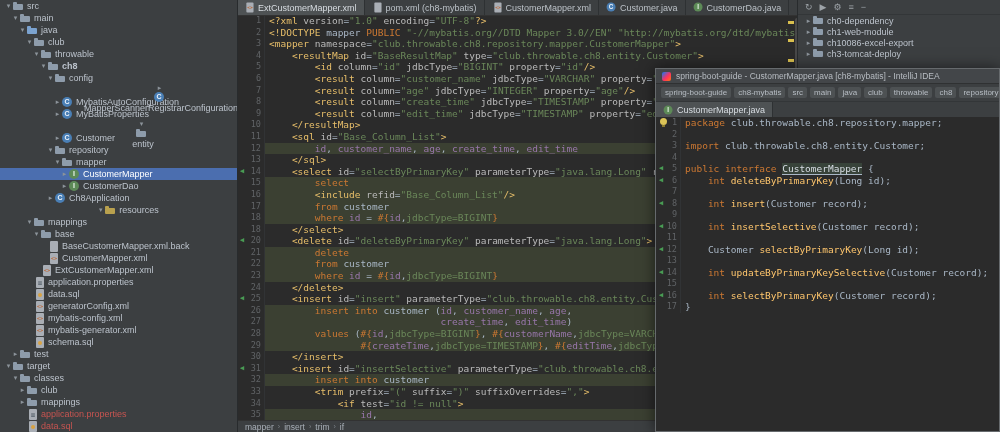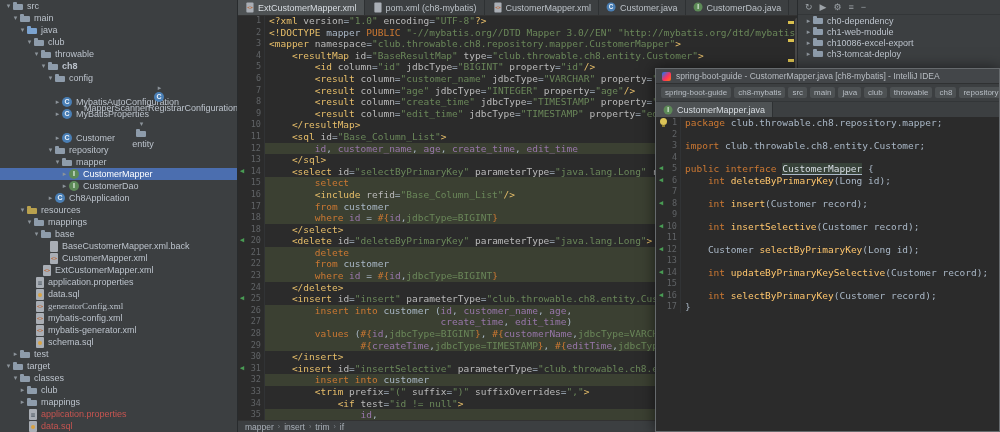--- a/index.html
+++ b/index.html
@@ -464,21 +464,21 @@
         <div class="tr" style="padding-left: 60px;">
           <span class="ar">▸</span>
           <span class="ti iface"></span>
           <span class="lb">CustomerDao</span>
         </div>
         <div class="tr" style="padding-left: 46px;">
           <span class="ar">▸</span>
           <span class="ti class"></span>
           <span class="lb">Ch8Application</span>
         </div>
-        <div class="tr" style="padding-left: 18px;">
+        <div class="tr" style="padding-left: 18px; justify-content: center;">
           <span class="ar">▾</span>
           <span class="ti rsrc"></span>
           <span class="lb">resources</span>
         </div>
         <div class="tr" style="padding-left: 25px;">
           <span class="ar">▾</span>
           <span class="ti folder"></span>
           <span class="lb">mappings</span>
         </div>
         <div class="tr" style="padding-left: 32px;">
@@ -504,21 +504,21 @@
         <div class="tr" style="padding-left: 25px;">
           <span class="ar"></span>
           <span class="ti prop"></span>
           <span class="lb">application.properties</span>
         </div>
         <div class="tr" style="padding-left: 25px;">
           <span class="ar"></span>
           <span class="ti sql"></span>
           <span class="lb">data.sql</span>
         </div>
-        <div class="tr" style="padding-left: 25px; font-family: Liberation Serif, serif;">
+        <div class="tr" style="padding-left: 25px;">
           <span class="ar"></span>
           <span class="ti xml"></span>
           <span class="lb">generatorConfig.xml</span>
         </div>
         <div class="tr" style="padding-left: 25px;">
           <span class="ar"></span>
           <span class="ti xml"></span>
           <span class="lb">mybatis-config.xml</span>
         </div>
         <div class="tr" style="padding-left: 25px;">

